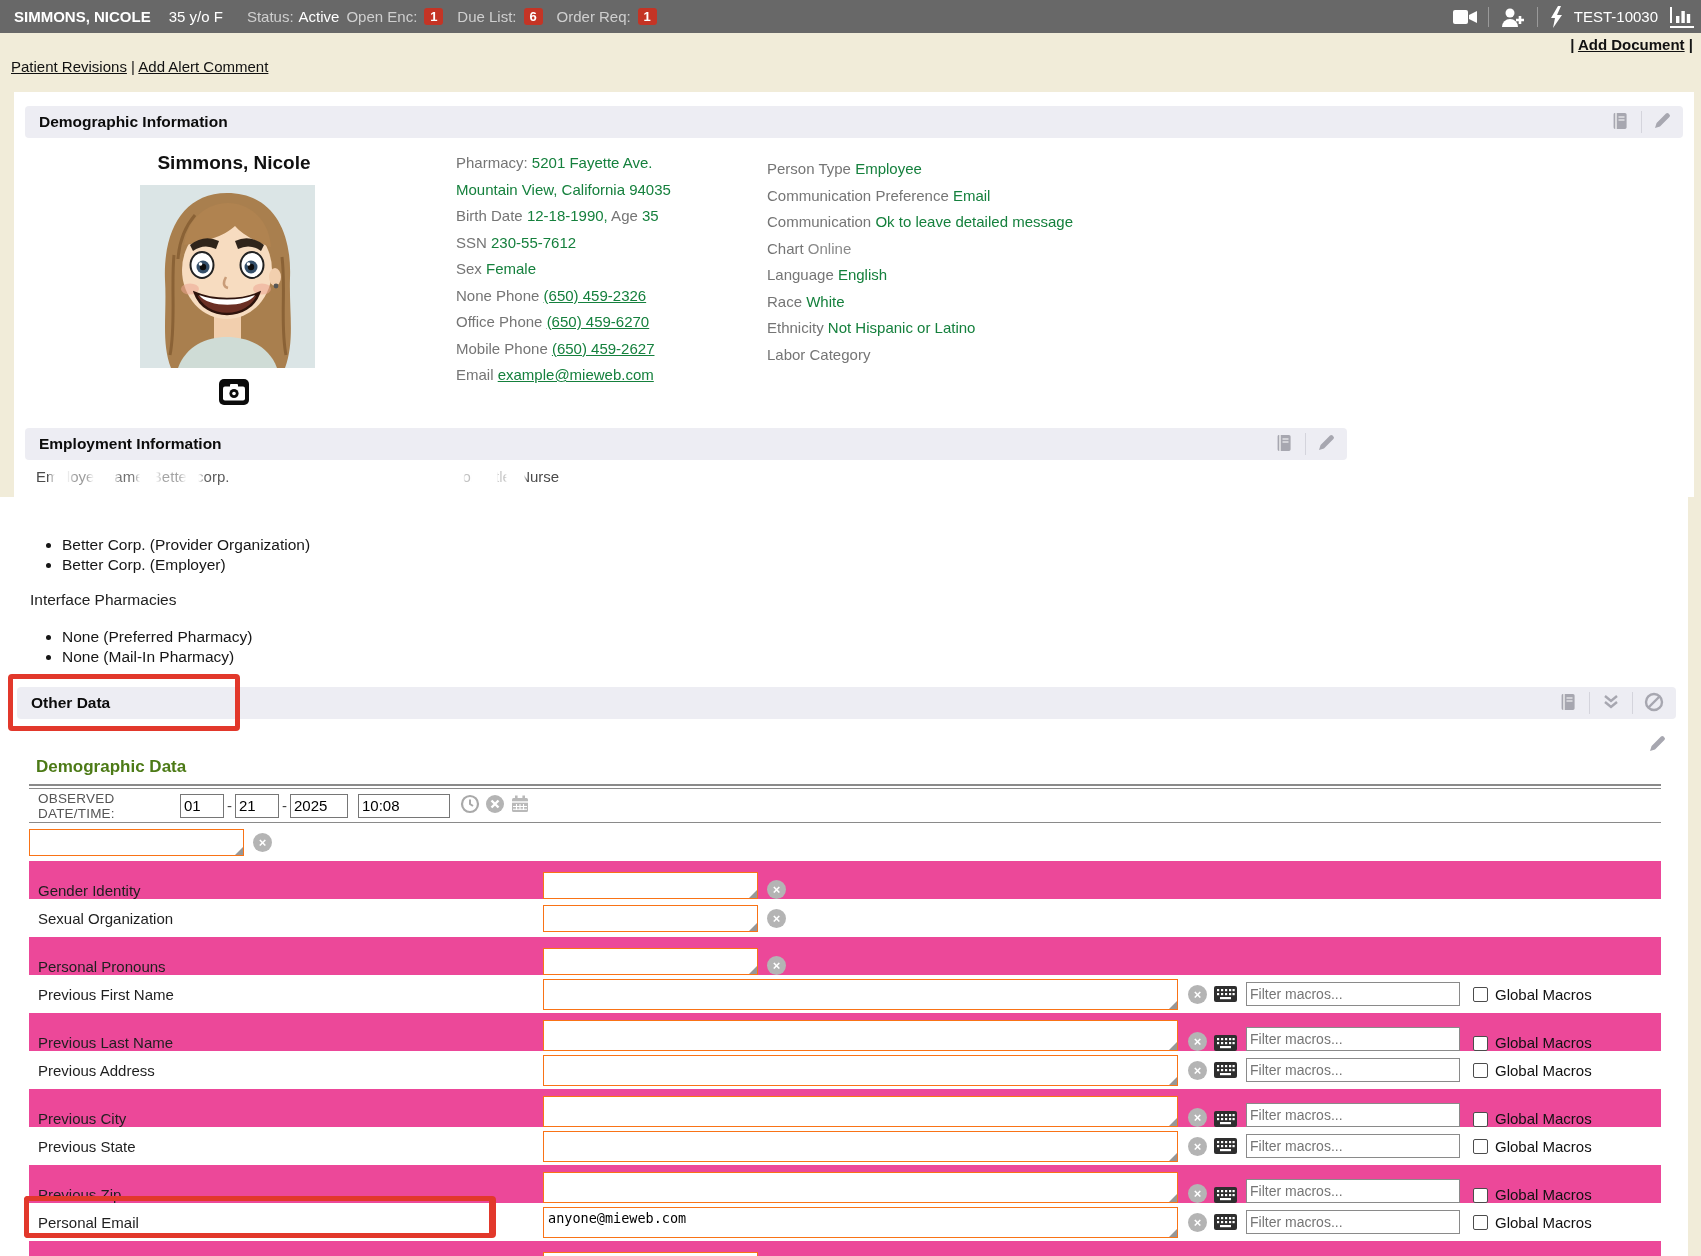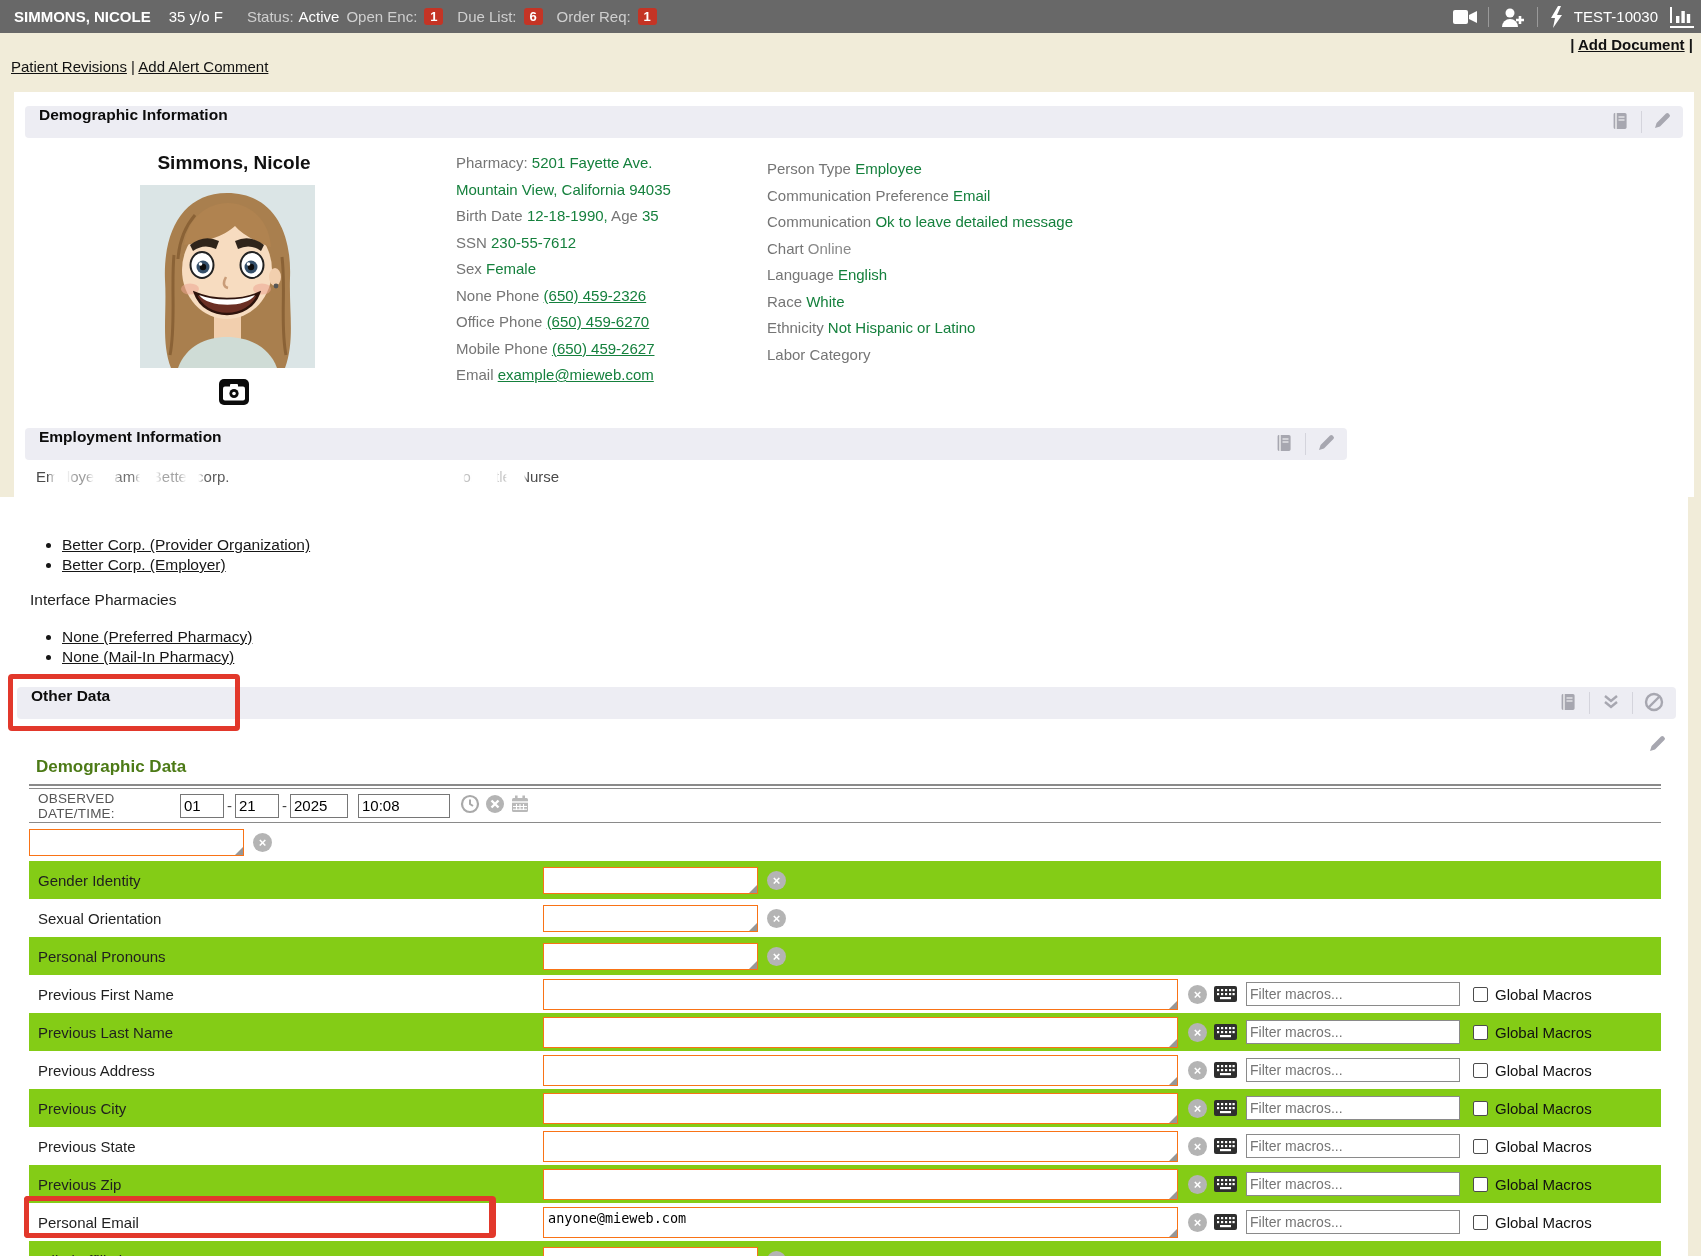--- a/index.html
+++ b/index.html
@@ -17,21 +17,21 @@
   .tb-ico svg{display:block;}
   
   .adddoc{position:absolute;top:36px;right:8px;font-weight:bold;font-size:15px;}
   .adddoc a{text-decoration:underline;}
   .toplinks{position:absolute;top:58px;left:11px;font-size:15px;}
   .toplinks a{text-decoration:underline;}
   
   .card1{position:absolute;left:14px;top:92px;width:1680px;height:405px;background:#fff;}
   .block2{position:absolute;left:0;top:497px;width:1688px;height:759px;background:#fff;overflow:hidden;}
   .sechdr{position:absolute;height:32px;background:#ededf3;border-radius:4px;
-    display:flex;}
+    display:flex;align-items:center;}
   .sechdr-title{font-weight:bold;font-size:15.5px;margin-left:14px;color:#0c0c0c;}
   .sechdr-icons{margin-left:auto;display:flex;align-items:center;gap:11px;margin-right:12px;}
   .vdiv{width:1px;height:22px;background:#d4d4dc;}
   
   .pt-name{position:absolute;left:100px;top:60px;width:240px;text-align:center;
     font-weight:bold;font-size:19px;color:#111;}
   .photo{position:absolute;left:126px;top:93px;width:175px;height:183px;}
   .photo svg{display:block;}
   .cam-btn{position:absolute;left:205px;top:287px;width:30px;height:26px;cursor:pointer;}
   .col{position:absolute;}
@@ -41,38 +41,38 @@
   .val.muted{color:#8a8a8a;}
   a.val{text-decoration:underline;}
   
   .smudge{position:absolute;top:376px;color:#4a4a4a;
     -webkit-mask-image:linear-gradient(90deg,#000 0 6%,transparent 10% 16%,rgba(0,0,0,.55) 20% 26%,transparent 30% 40%,rgba(0,0,0,.8) 44% 50%,transparent 54% 62%,rgba(0,0,0,.5) 66% 74%,transparent 78% 84%,rgba(0,0,0,.9) 88% 100%);
     mask-image:linear-gradient(90deg,#000 0 6%,transparent 10% 16%,rgba(0,0,0,.55) 20% 26%,transparent 30% 40%,rgba(0,0,0,.8) 44% 50%,transparent 54% 62%,rgba(0,0,0,.5) 66% 74%,transparent 78% 84%,rgba(0,0,0,.9) 88% 100%);}
   .smudge2{-webkit-mask-image:linear-gradient(90deg,transparent 0 8%,rgba(0,0,0,.35) 10% 14%,transparent 16% 40%,rgba(0,0,0,.3) 42% 48%,transparent 50% 66%,#000 70% 100%);
     mask-image:linear-gradient(90deg,transparent 0 8%,rgba(0,0,0,.35) 10% 14%,transparent 16% 40%,rgba(0,0,0,.3) 42% 48%,transparent 50% 66%,#000 70% 100%);}
   
   .blist{position:absolute;margin:0;padding-left:62px;font-size:15.5px;}
-  .blist li{line-height:20px;text-decoration:underline;}
+  .blist li{line-height:20px;}
   .plain-title{position:absolute;font-size:15.5px;color:#222;}
   
   .annot{position:absolute;border:5px solid #e2382b;border-radius:4px;pointer-events:none;z-index:50;}
   
   .pencil-solo{position:absolute;left:1648px;top:238px;}
   .dd-title{position:absolute;left:36px;top:260px;font-weight:bold;font-size:17px;color:#4c7a16;}
   .ddtable{position:absolute;left:29px;top:287px;width:1632px;}
   .topline{border-top:2px solid #8a8a8a;height:2px;}
   .obsrow{height:33px;border-top:1px solid #8a8a8a;border-bottom:1px solid #8a8a8a;
     display:flex;align-items:center;background:#fff;}
   .obs-lbl{margin-left:9px;font-size:13.5px;color:#555;letter-spacing:.2px;width:142px;}
   .obs-in{height:22px;border:1px solid #767676;font:15px "Liberation Sans",sans-serif;
     padding:0 3px;background:#fff;}
   .dash{margin:0 3px;color:#444;}
   .obs-icons{display:flex;align-items:center;gap:5px;margin-left:10px;}
   .drow{height:38px;display:flex;align-items:center;position:relative;}
-  .drow.alt{background:#84cc16;}
+  .drow.alt{background:#ec4899;align-items:flex-end;}
   .flabel{flex:0 0 505px;padding-left:9px;font-size:15px;color:#1f1f1f;}
   .inwrap{position:relative;background:#fff;border:1px solid #f97316;}
   .inwrap.combo{width:213px;height:25px;}
   .inwrap.macro{width:633px;height:29px;}
   .cinput,.tinput{position:absolute;left:0;top:0;width:100%;height:100%;border:none;outline:none;
     resize:none;background:transparent;box-sizing:border-box;padding:2px 4px;
     font:13.5px "DejaVu Sans Mono",monospace;}
   .grip{position:absolute;right:0;bottom:0;width:0;height:0;
     border-left:8px solid transparent;border-bottom:8px solid #979797;}
   .xcirc{width:19px;height:19px;border-radius:50%;background:#b4b4b4;color:#fff;font-weight:bold;
@@ -343,21 +343,21 @@
   </div>
         <div class="drow alt">
     <div class="flabel">Gender Identity</div>
     <div class="inwrap combo">
       <input class="cinput" style="">
       <span class="grip"></span>
     </div>
     <span class="xcirc">×</span>
   </div>
         <div class="drow">
-    <div class="flabel">Sexual Orientation</div>
+    <div class="flabel">Sexual Organization</div>
     <div class="inwrap combo">
       <input class="cinput" style="">
       <span class="grip"></span>
     </div>
     <span class="xcirc">×</span>
   </div>
         <div class="drow alt">
     <div class="flabel">Personal Pronouns</div>
     <div class="inwrap combo">
       <input class="cinput" style="">

